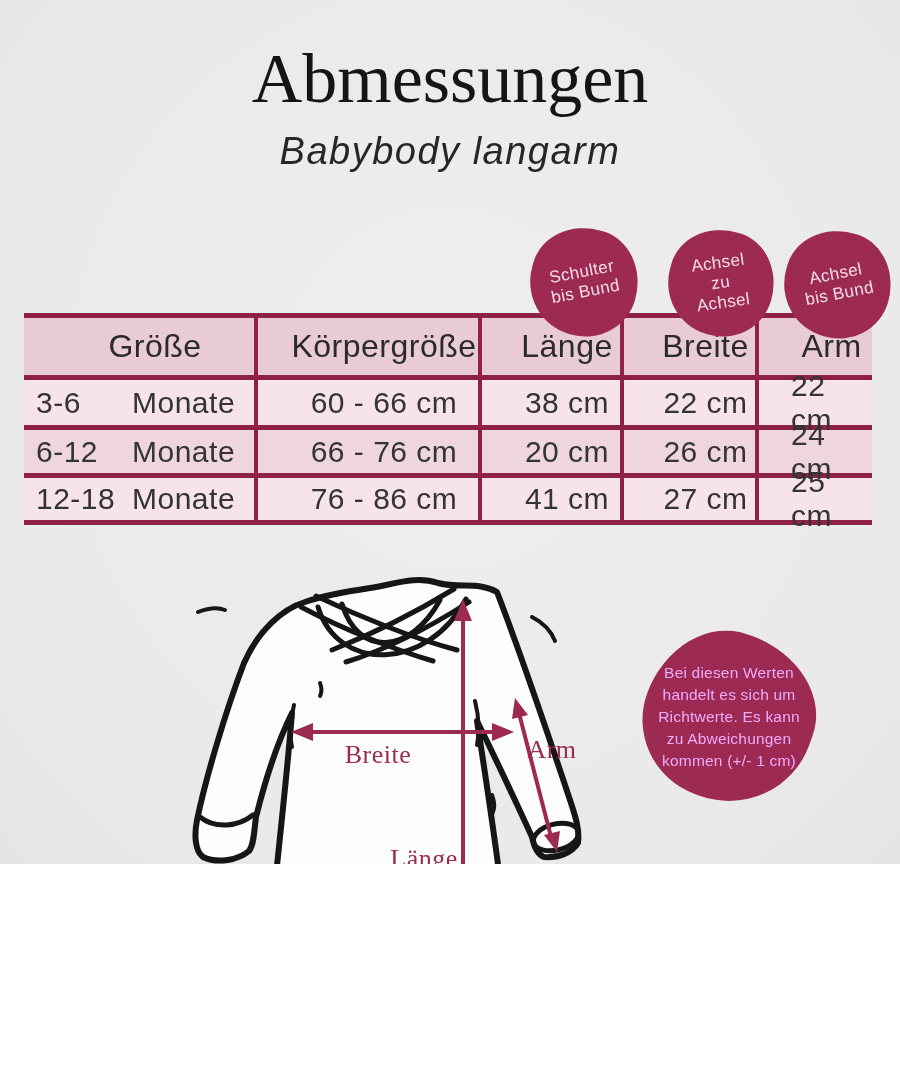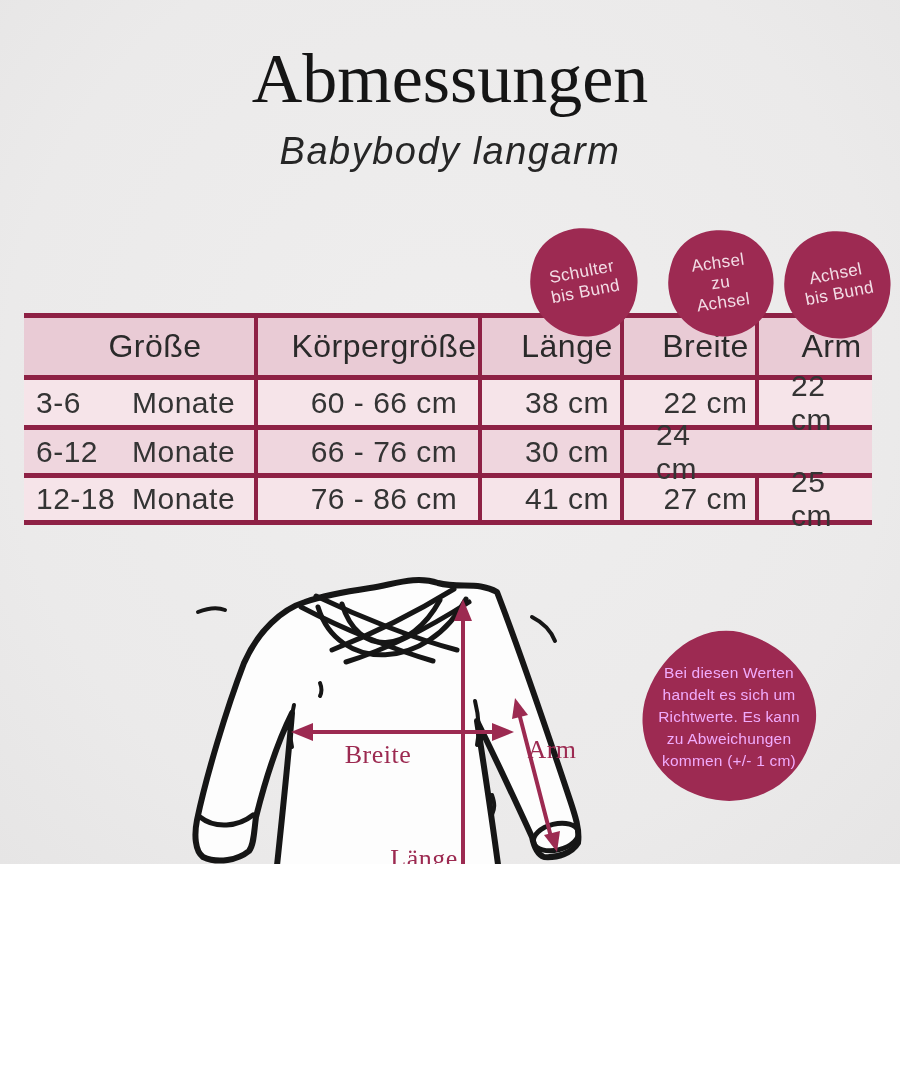--- a/index.html
+++ b/index.html
@@ -132,21 +132,22 @@
       <div class="cell c3">38 cm</div>
       <div class="cell c4">22 cm</div>
       <div class="cell c5">22 cm</div>
     </div>
     <div class="trow tdata r2">
       <div class="cell c1 cell-size">
         <span class="range">6-12</span>
         <span>Monate</span>
       </div>
       <div class="cell c2">66 - 76 cm</div>
-      <div class="cell c3">30 cm</div>
+      <div class="cell c3">20 cm</div>
+      <div class="cell c4">26 cm</div>
       <div class="cell c5">24 cm</div>
     </div>
     <div class="trow tdata r3">
       <div class="cell c1 cell-size">
         <span class="range">12-18</span>
         <span>Monate</span>
       </div>
       <div class="cell c2">76 - 86 cm</div>
       <div class="cell c3">41 cm</div>
       <div class="cell c4">27 cm</div>

